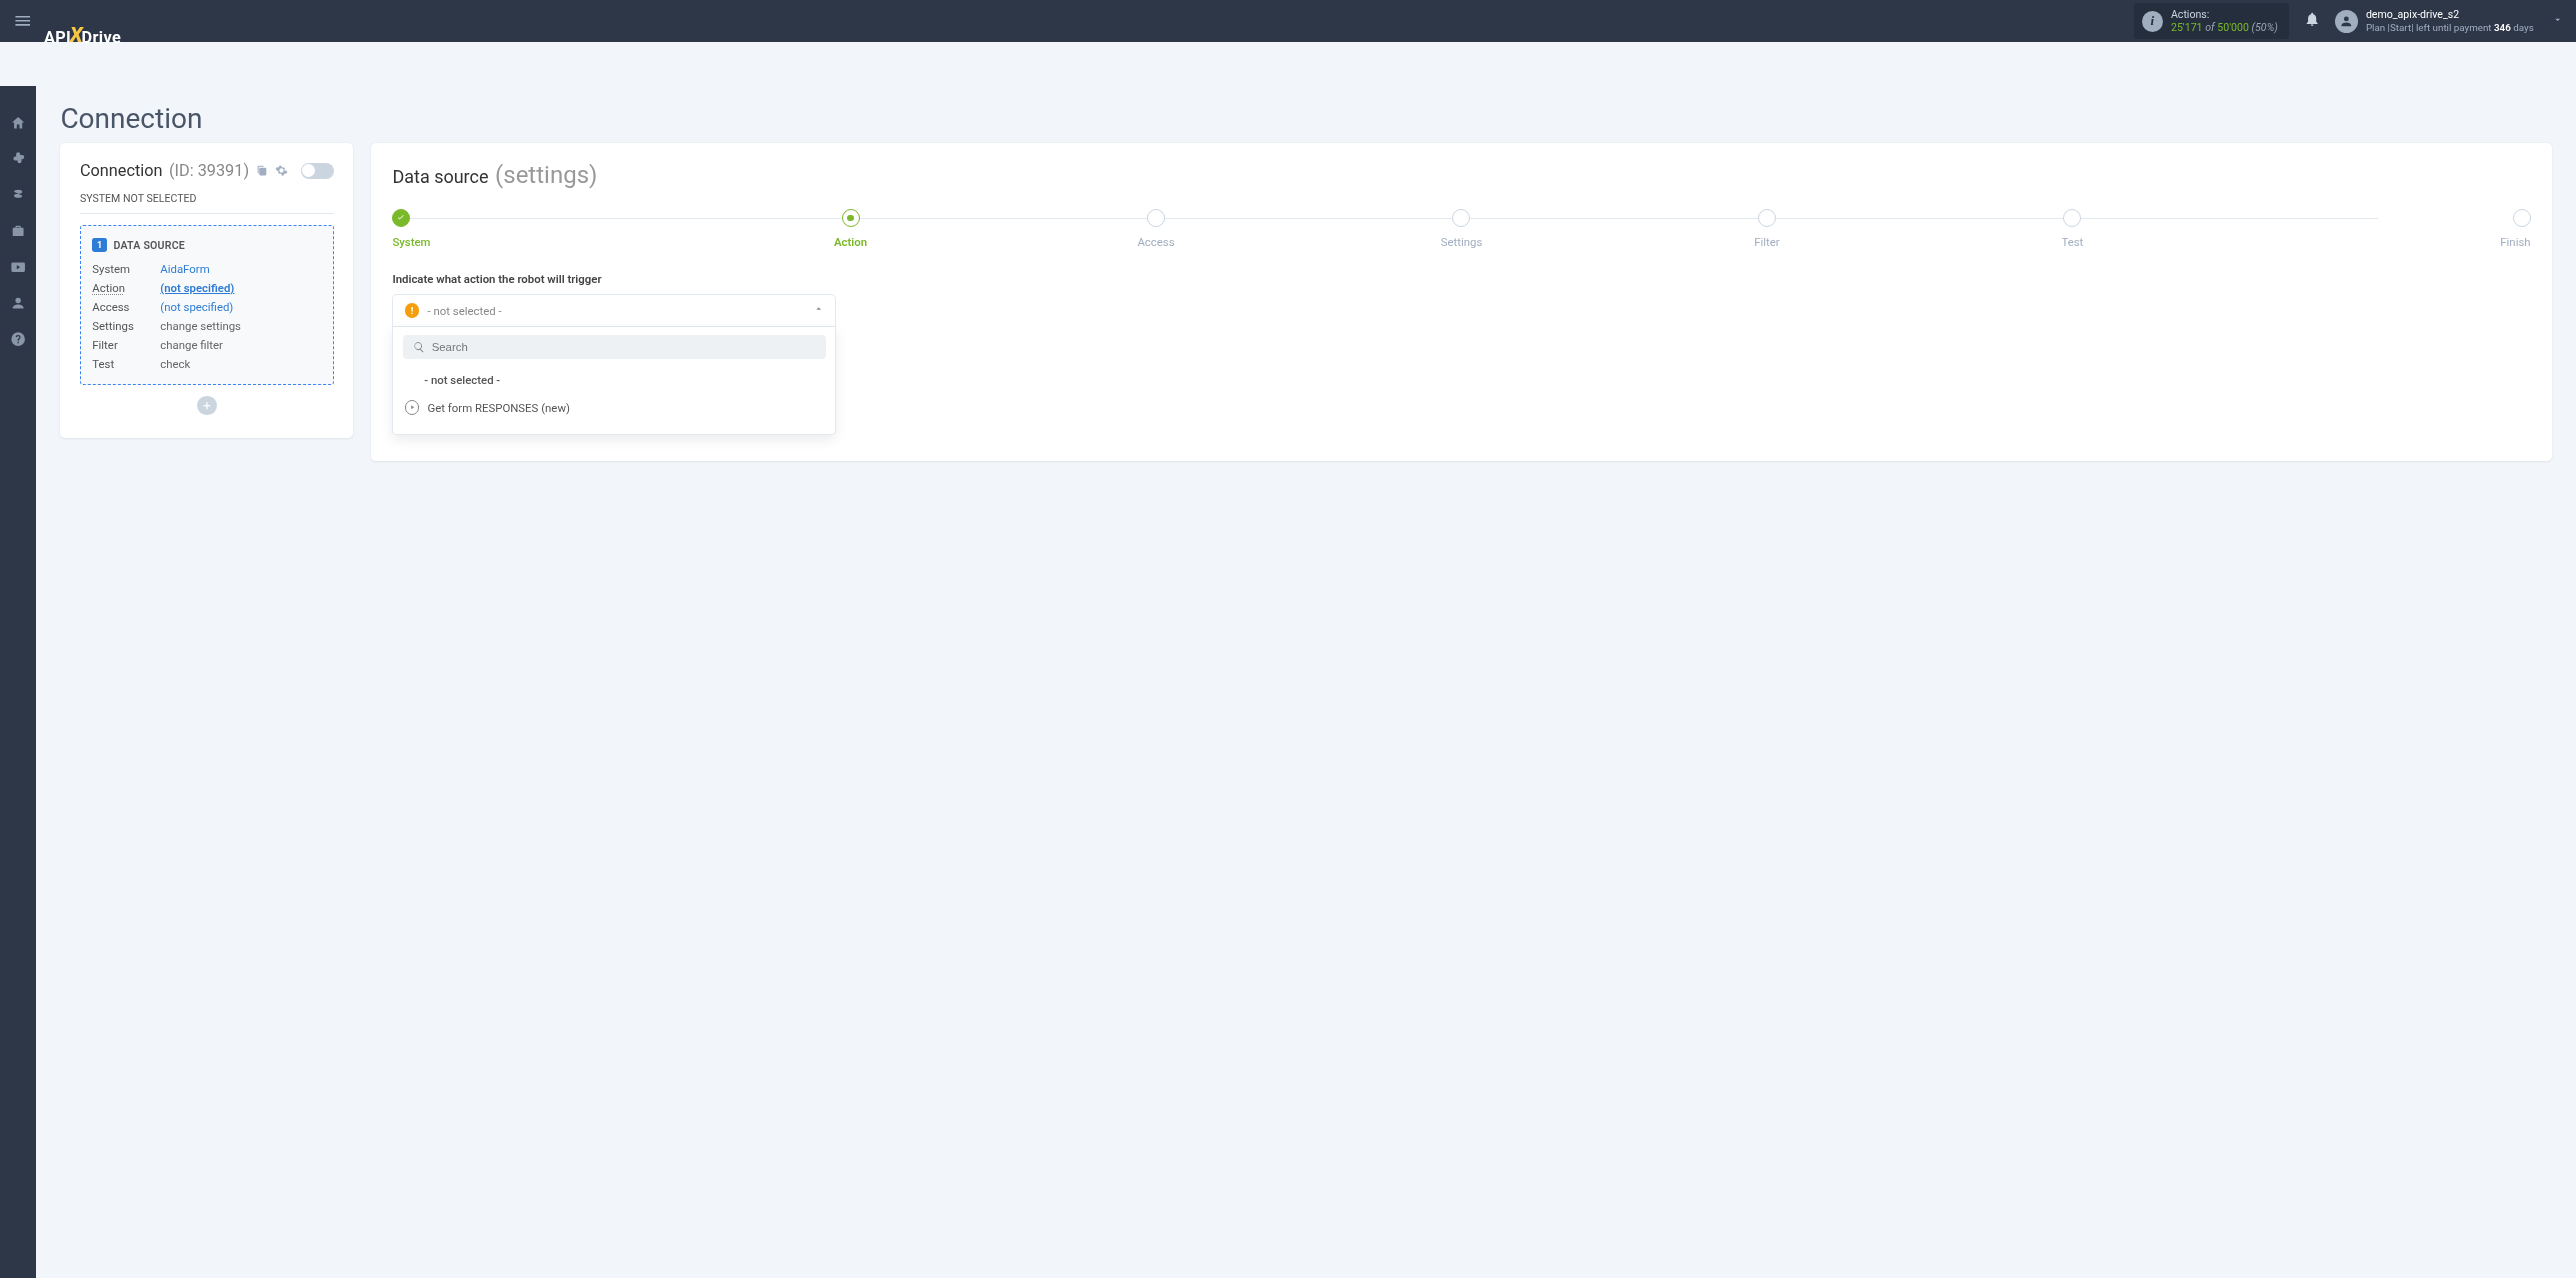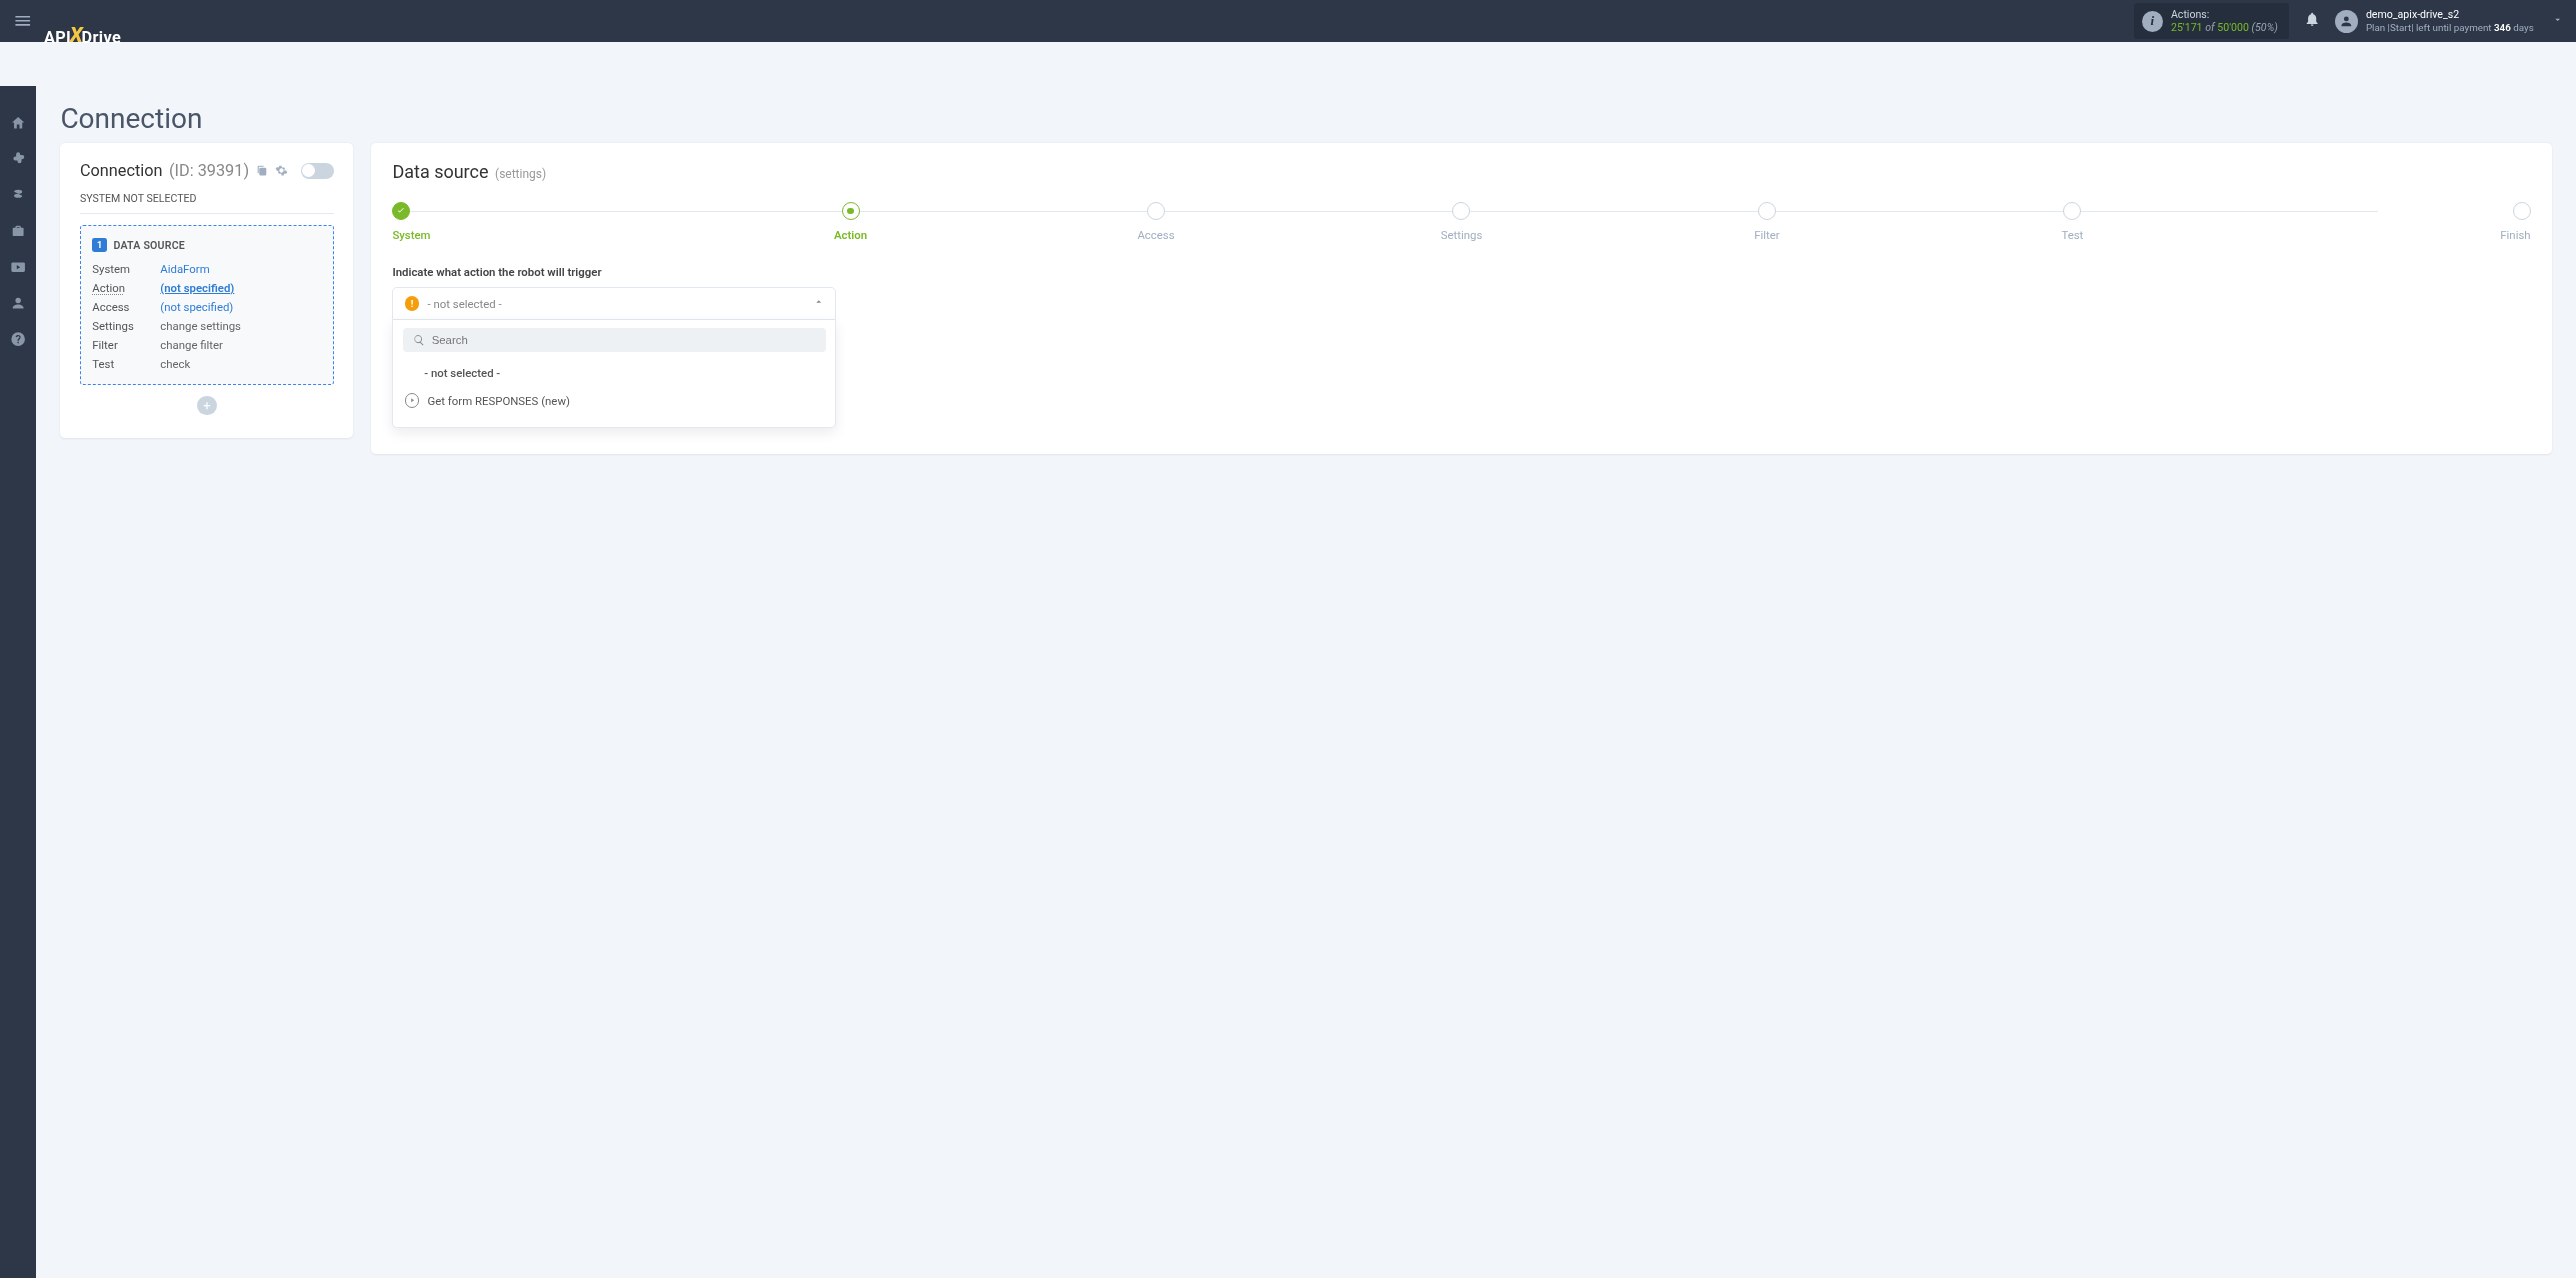--- a/index.html
+++ b/index.html
@@ -69,21 +69,21 @@
 .ds-rows { display:grid; grid-template-columns:68px 1fr; row-gap:4.9px; font-size:11.4px; }
 .ds-rows .k { color:#555; }
 .ds-rows .k.underline { text-decoration:underline dotted #888; text-underline-offset:2.4px; }
 .ds-rows .v { color:#666; }
 .ds-rows .v.link { color:#2e7cd6; }
 .ds-rows .v.linku { color:#2e7cd6; text-decoration:underline; font-weight:600; }
 .add-circle { width:19.5px; height:19.5px; border-radius:50%; background:#cbd5e0; color:#fff; font-size:13px; display:flex; align-items:center; justify-content:center; margin:11.4px auto 0; cursor:pointer; }
 
 .right-head { display:flex; align-items:baseline; gap:6.5px; margin-bottom:19.5px; }
 .right-head .rtitle { font-size:18px; color:#333; }
-.right-head .rsub { font-size:12px; color:#999; }
+.right-head .rsub { font-size:24px; color:#999; }
 
 .stepper { display:flex; align-items:flex-start; margin-bottom:23px; }
 .step { flex:1; display:flex; flex-direction:column; align-items:center; position:relative; }
 .step:first-child { align-items:flex-start; }
 .step:last-child { align-items:flex-end; }
 .step .circle { width:18px; height:18px; border-radius:50%; border:1.2px solid #cbd5e0; background:#fff; display:flex; align-items:center; justify-content:center; z-index:2; }
 .step .circle.done { background:#7ab929; border-color:#7ab929; }
 .step .circle.done svg { fill:#fff; width:9.8px; height:9.8px; }
 .step .circle.active { border-color:#7ab929; }
 .step .circle.active .dot { width:6.5px; height:6.5px; background:#7ab929; border-radius:50%; }

